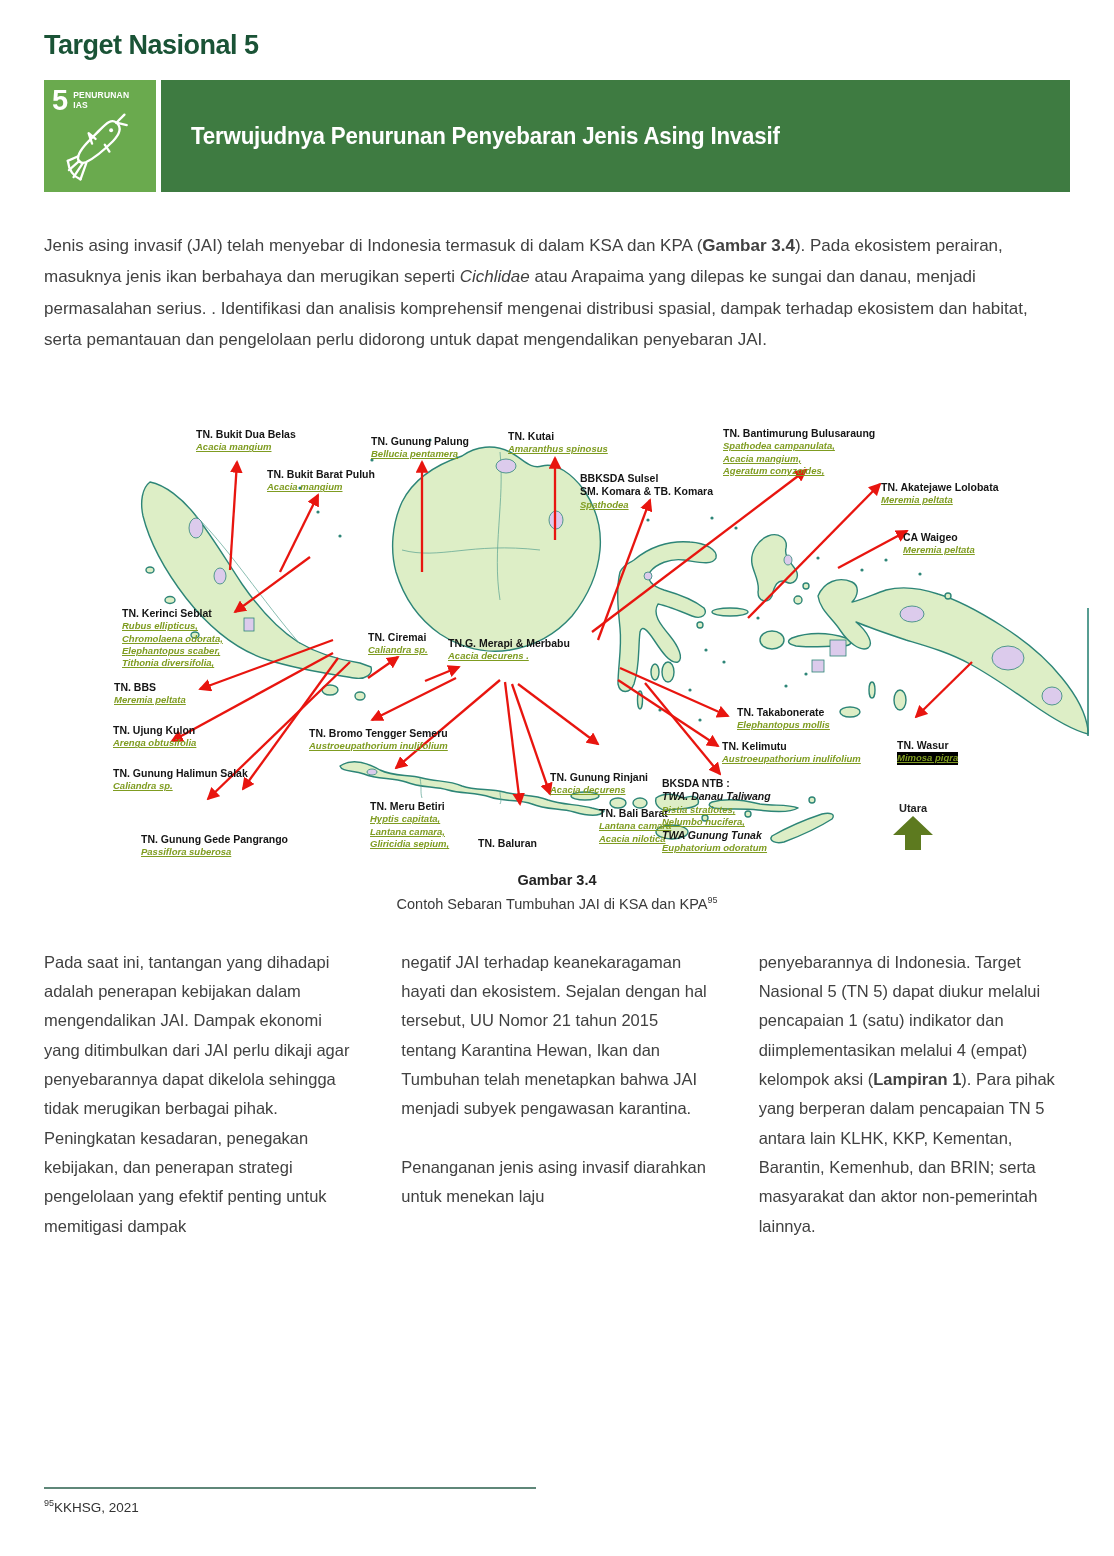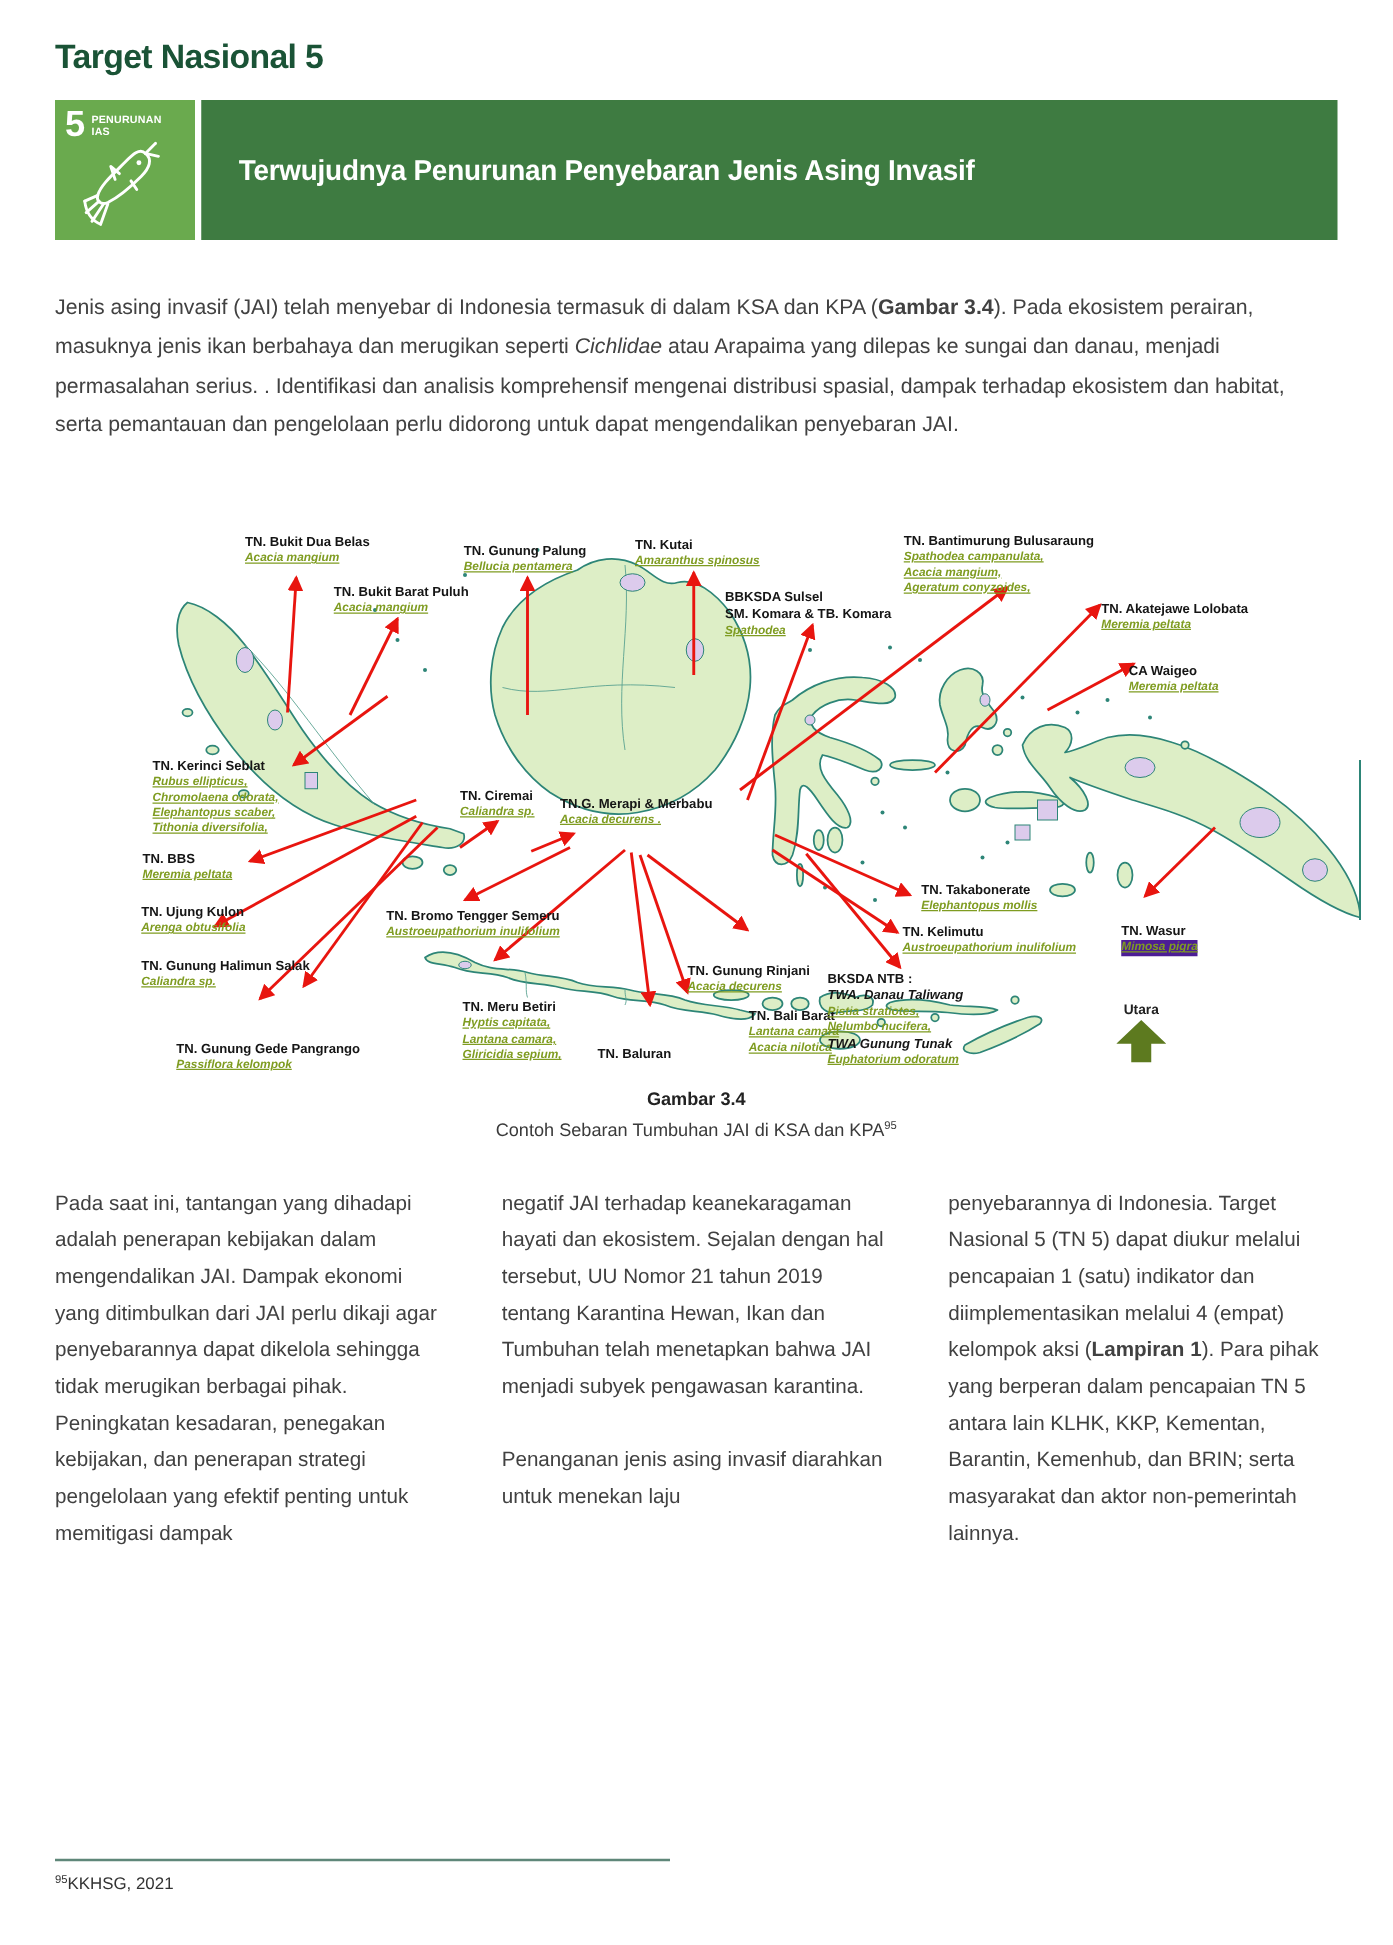--- a/index.html
+++ b/index.html
@@ -24,21 +24,21 @@
   .intro{margin-top:38px;font-size:17px;line-height:1.85;color:#414141;}
   .b{font-weight:bold;} .i{font-style:italic;}
   
   .map-wrap{position:relative;width:1112px;height:462px;margin-top:44px;overflow:hidden;}
   .map-svg{position:absolute;left:0;top:0;}
   .site{position:absolute;white-space:nowrap;line-height:1.3;}
   .site-title{font-size:10.5px;font-weight:bold;color:#151515;}
   .sp{font-size:9.5px;font-weight:bold;font-style:italic;text-decoration:underline;color:#7f9c21;}
   .sub{font-size:10.5px;font-weight:bold;color:#151515;}
   .subi{font-size:10.5px;font-weight:bold;font-style:italic;color:#151515;}
-  .sp-hl{background:#4c1d95;}
+  .sp-hl{background:#000000;}
   .north{position:absolute;left:893px;top:402px;text-align:center;}
   .north-label{font-size:11px;font-weight:bold;color:#222;margin-bottom:2px;}
   
   .caption{text-align:center;margin-top:10px;}
   .cap-title{font-size:14.5px;font-weight:bold;color:#222;}
   .cap-text{font-size:14.5px;color:#3a3a3a;margin-top:7px;}
   sup{font-size:9px;}
   
   .cols{display:flex;gap:46px;margin-top:36px;}
   .col{flex:1;font-size:16.5px;line-height:1.78;color:#414141;}
@@ -270,21 +270,21 @@
       <div class="site" style="left: 309px; top: 327px;">
         <div class="site-title">TN. Bromo Tengger Semeru</div>
         <div class="sp">Austroeupathorium inulifolium</div>
       </div>
       <div class="site" style="left: 113px; top: 367px;">
         <div class="site-title">TN. Gunung Halimun Salak</div>
         <div class="sp">Caliandra sp.</div>
       </div>
       <div class="site" style="left: 141px; top: 433px;">
         <div class="site-title">TN. Gunung Gede Pangrango</div>
-        <div class="sp">Passiflora kelompok</div>
+        <div class="sp">Passiflora suberosa</div>
       </div>
       <div class="site" style="left: 347px; top: 400px; margin-left: 23px;">
         <div class="site-title">TN. Meru Betiri</div>
         <div class="sp">Hyptis capitata,</div>
         <div class="sp">Lantana camara,</div>
         <div class="sp">Gliricidia sepium,</div>
       </div>
       <div class="site" style="left: 478px; top: 437px;">
         <div class="site-title">TN. Baluran</div>
       </div>
@@ -331,21 +331,21 @@
   <div class="cap-title">Gambar 3.4</div>
   <div class="cap-text"><span>Contoh Sebaran Tumbuhan JAI di KSA dan KPA</span><sup>95</sup></div>
 </div>
 
 <div class="content">
   <div class="cols">
     <div class="col">
       <p>Pada saat ini, tantangan yang dihadapi adalah penerapan kebijakan dalam mengendalikan JAI. Dampak ekonomi yang ditimbulkan dari JAI perlu dikaji agar penyebarannya dapat dikelola sehingga tidak merugikan berbagai pihak. Peningkatan kesadaran, penegakan kebijakan, dan penerapan strategi pengelolaan yang efektif penting untuk memitigasi dampak</p>
     </div>
     <div class="col">
-      <p>negatif JAI terhadap keanekaragaman hayati dan ekosistem. Sejalan dengan hal tersebut, UU Nomor 21 tahun 2019 tentang Karantina Hewan, Ikan dan Tumbuhan telah menetapkan bahwa JAI menjadi subyek pengawasan karantina.</p>
+      <p>negatif JAI terhadap keanekaragaman hayati dan ekosistem. Sejalan dengan hal tersebut, UU Nomor 21 tahun 2015 tentang Karantina Hewan, Ikan dan Tumbuhan telah menetapkan bahwa JAI menjadi subyek pengawasan karantina.</p>
       <p>Penanganan jenis asing invasif diarahkan untuk menekan laju</p>
     </div>
     <div class="col">
       <p><span>penyebarannya di Indonesia. Target Nasional 5 (TN 5) dapat diukur melalui pencapaian 1 (satu) indikator dan diimplementasikan melalui 4 (empat) kelompok aksi (</span><span class="b">Lampiran 1</span><span>). Para pihak yang berperan dalam pencapaian TN 5 antara lain KLHK, KKP, Kementan, Barantin, Kemenhub, dan BRIN; serta masyarakat dan aktor non-pemerintah lainnya.</span></p>
     </div>
   </div>
 </div>
 
 <div class="footnote">
   <hr class="fn-rule">

